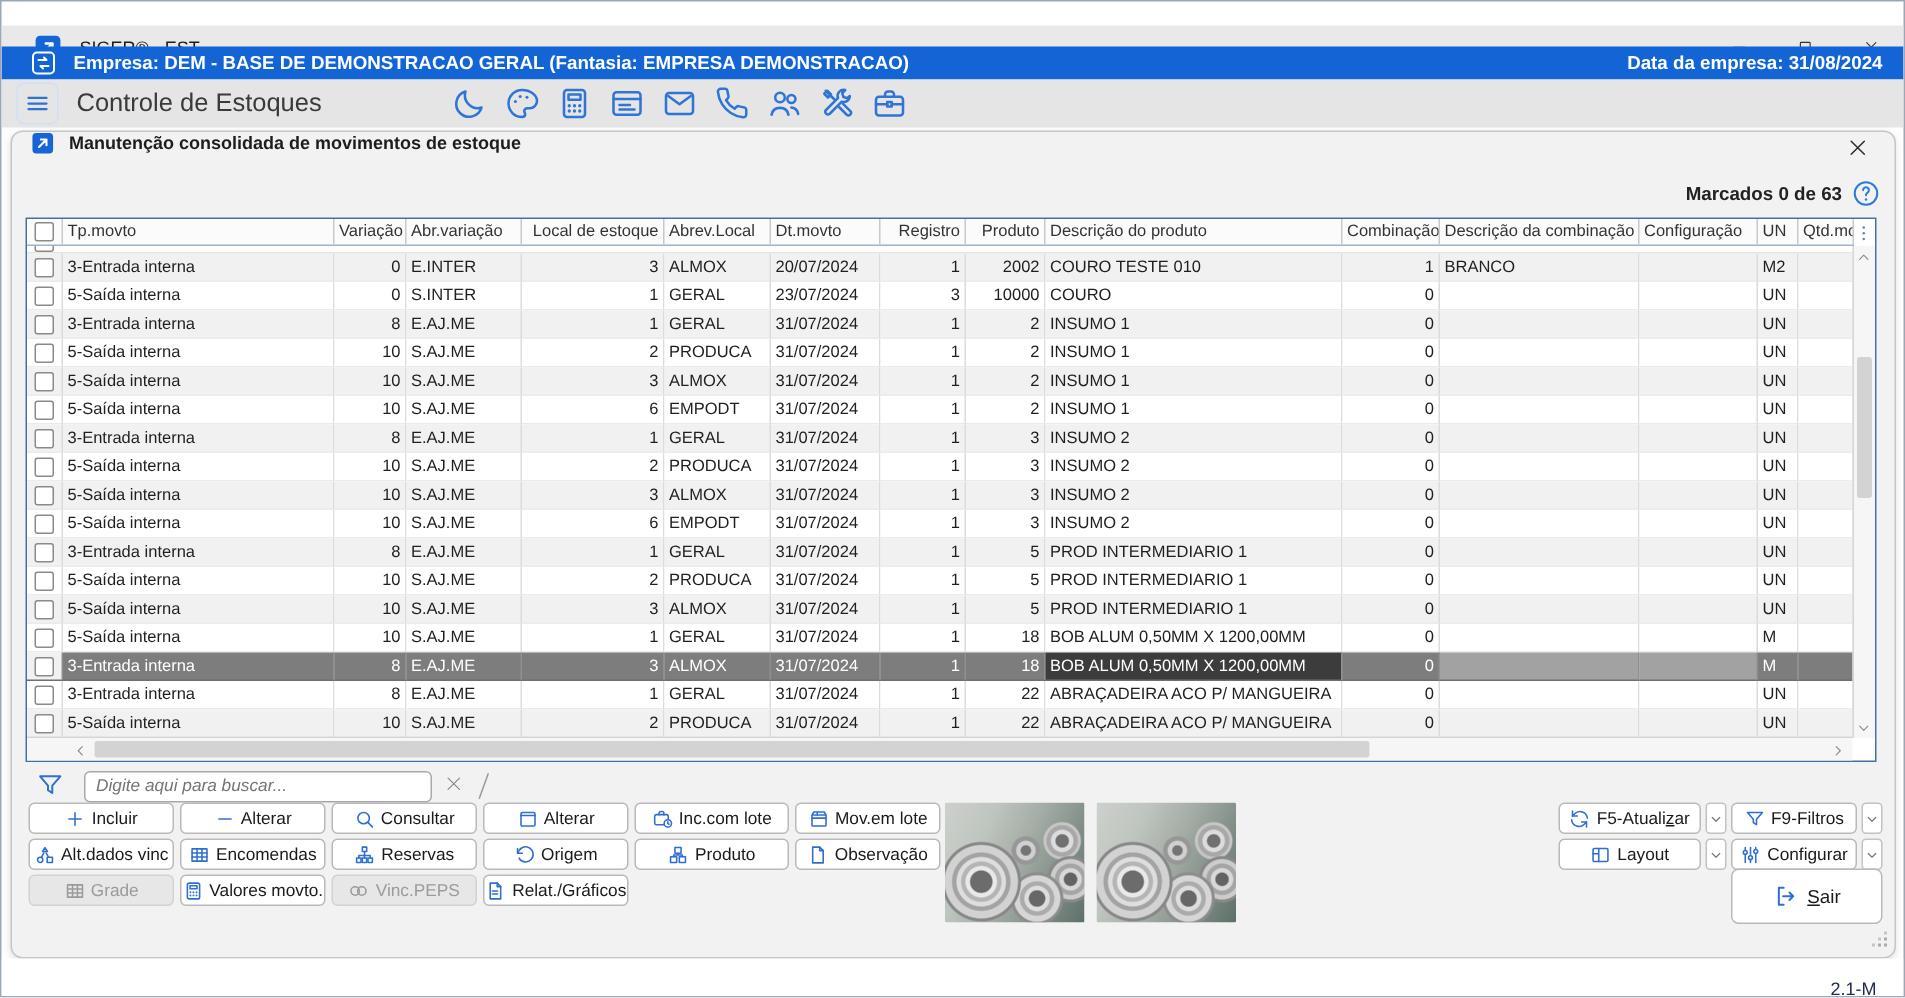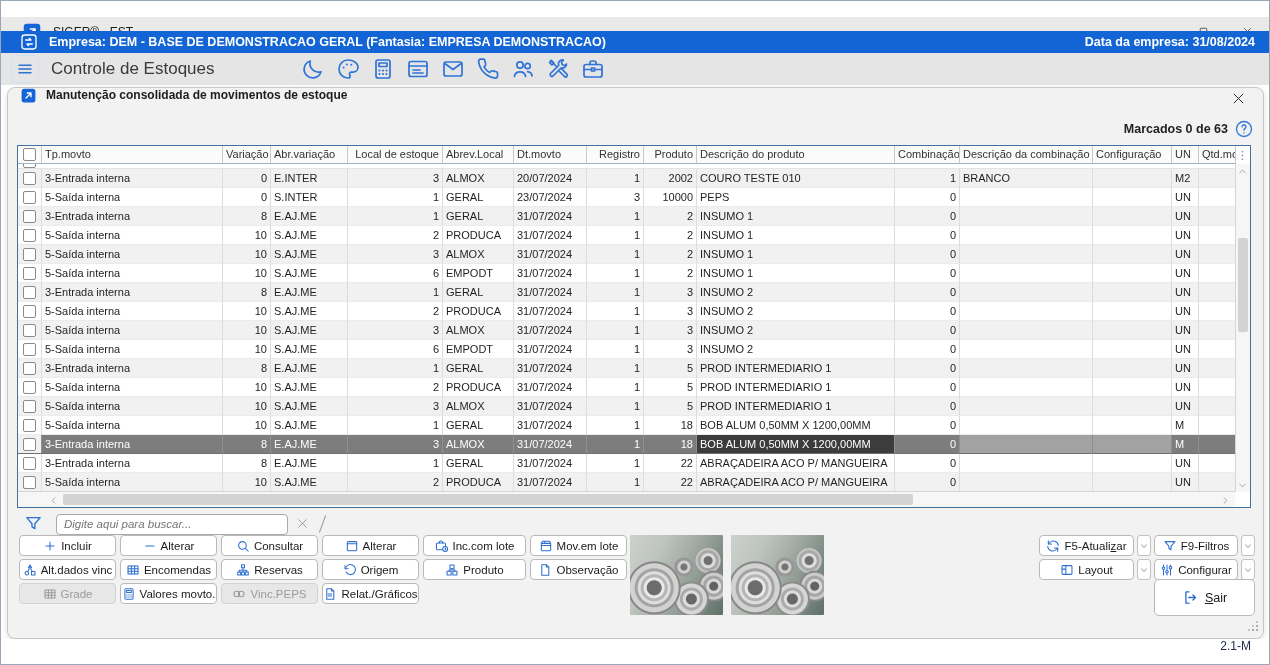--- a/index.html
+++ b/index.html
@@ -97,21 +97,21 @@
   .btns-right{position:absolute;right:8px;top:447px;display:grid;grid-template-columns:95px 14px 84px 14px;gap:3px 3px}
   .drop{height:21px;border:1px solid #c2c2c2;border-radius:3px;background:#fff;color:#7a7a7a;display:flex;align-items:center;justify-content:center;cursor:pointer;padding:0}
   .drop svg{width:10px;height:10px;fill:none;stroke:currentColor;stroke-width:2;stroke-linecap:round;stroke-linejoin:round}
   .sair{position:absolute;right:8px;top:491px;width:101px;height:37px;border:1px solid #b9b9b9;border-radius:5px;background:#fff;display:flex;align-items:center;justify-content:center;gap:6px;font-size:12.5px;color:#1a1a1a;cursor:pointer;font-family:inherit}
   .sair .ic{width:17px;height:17px;color:#2e6fd0;display:inline-flex}
   .sair .ic svg{width:17px;height:17px;fill:none;stroke:currentColor;stroke-width:1.9;stroke-linecap:round;stroke-linejoin:round}
   .grip{position:absolute;right:5px;bottom:7px;width:10px;height:10px;cursor:nwse-resize}
   .grip::before{content:"";position:absolute;right:0;bottom:0;width:2px;height:2px;background:#ababab;box-shadow:-4px 0 #ababab,0 -4px #ababab,-8px 0 #c6c6c6,-4px -4px #c6c6c6,0 -8px #c6c6c6}
 
   
-  .statusbar{position:absolute;left:0;right:0;top:638px;height:27px;background:#fff;display:flex;align-items:flex-start;justify-content:flex-end}
+  .statusbar{position:absolute;left:0;right:0;top:638px;height:27px;background:#fff;display:flex;align-items:flex-end;justify-content:flex-end}
   .version{margin-right:18px;font-size:12px;color:#1e2a4a}
   u{text-decoration:underline}
 </style>
 </head>
 <body>
 
 <div class="window">
 
   <div class="titlebar">
     <span class="logo">
@@ -295,21 +295,21 @@
               <span class="checkbox"></span>
             </div>
             <div class="td a-left" style="width:181px">5-Saída interna</div>
             <div class="td a-right" style="width:48px">0</div>
             <div class="td a-left" style="width:77px">S.INTER</div>
             <div class="td a-right" style="width:95px">1</div>
             <div class="td a-left" style="width:71px">GERAL</div>
             <div class="td a-left" style="width:73px">23/07/2024</div>
             <div class="td a-right" style="width:57px">3</div>
             <div class="td a-right" style="width:53px">10000</div>
-            <div class="td a-left" style="width:198px">PEPS</div>
+            <div class="td a-left" style="width:198px">COURO</div>
             <div class="td a-right" style="width:65px">0</div>
             <div class="td a-left" style="width:133px"></div>
             <div class="td a-left" style="width:79px"></div>
             <div class="td a-left" style="width:27px">UN</div>
             <div class="td a-left" style="width:37px"></div>
           </div>
           <div class="tr odd">
             <div class="td cb">
               <span class="checkbox"></span>
             </div>

